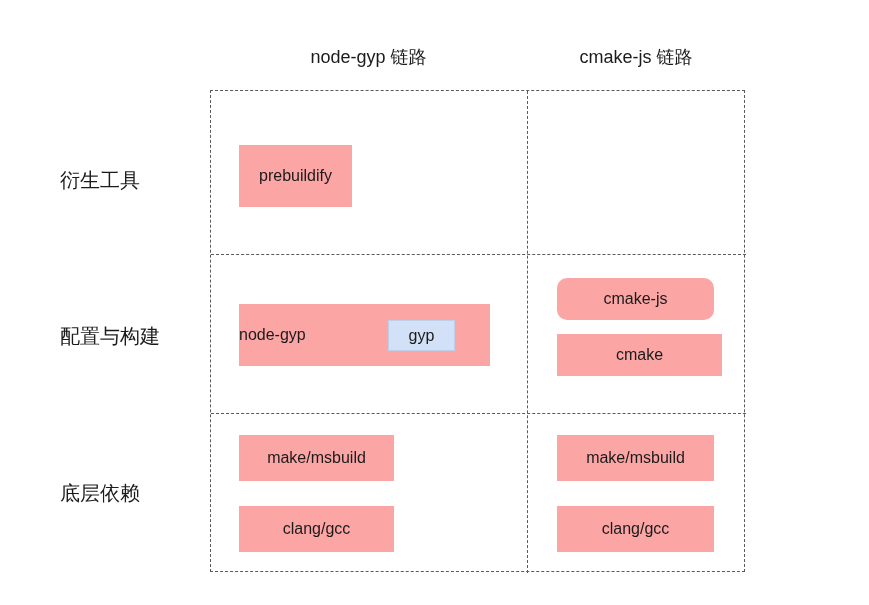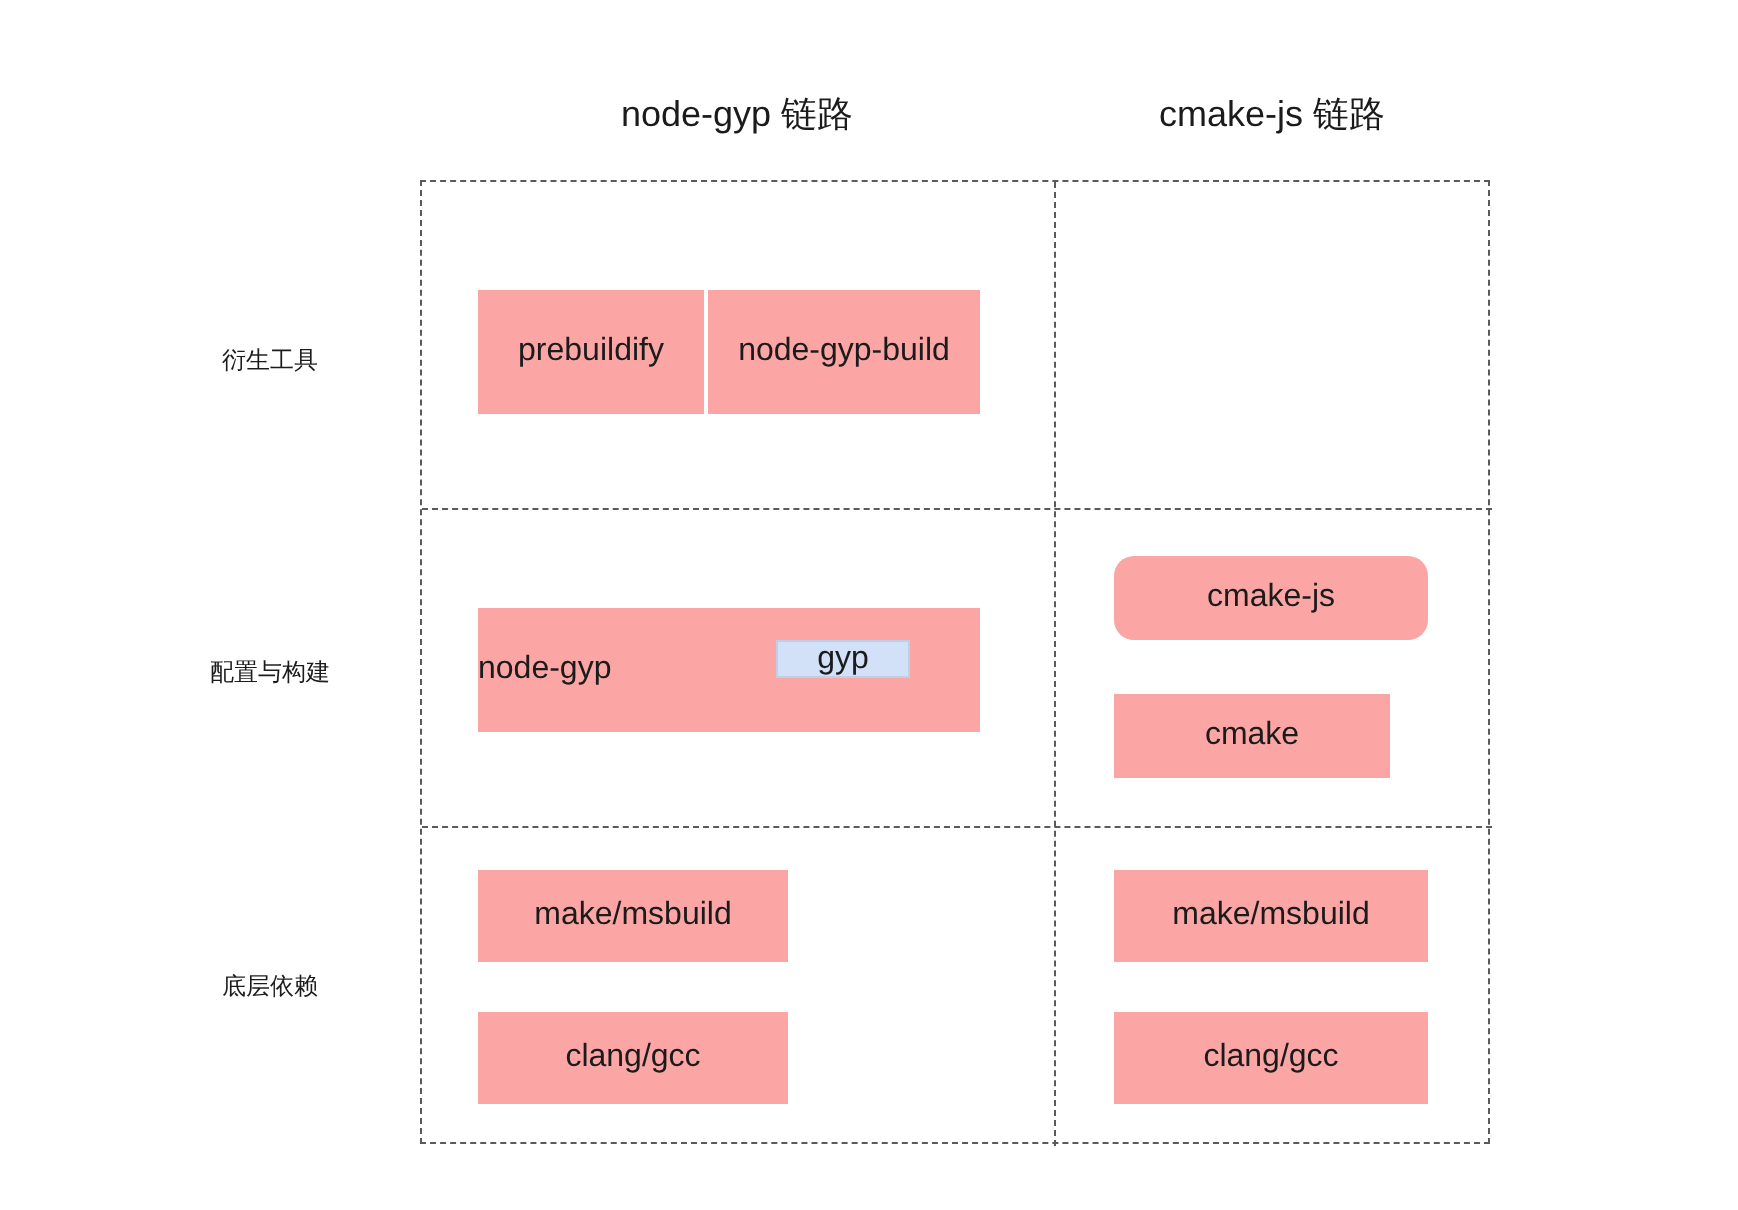--- a/index.html
+++ b/index.html
@@ -34,24 +34,24 @@
     white-space: nowrap;
   }
   #col-header-0 { left: 210px; top: 45px; width: 317px; text-align: center; }
   #col-header-1 { left: 527px; top: 45px; width: 218px; }
 
   
   .row-label {
     position: absolute;
     left: 60px;
     width: 150px;
-    font-size: 12px;
+    font-size: 20px;
     line-height: 22px;
     color: #1b1b1b;
-    text-align: center;
+    text-align: left;
     white-space: nowrap;
   }
   #row-label-0 { top: 169px; }
   #row-label-1 { top: 325px; }
   #row-label-2 { top: 482px; }
 
   
   #matrix {
     position: absolute;
     left: 210px;
@@ -108,25 +108,25 @@
 
   
   #box-prebuildify   { left: 239px; top: 145px; width: 113px; height: 62px; }
   #box-node-gyp-build{ left: 354px; top: 145px; width: 136px; height: 62px; }
 
   
   #box-node-gyp {
     left: 239px; top: 304px; width: 251px; height: 62px;
     justify-content: flex-start; 
   }
-  #inner-gyp { position: absolute; left: 149px; top: 16px; width: 67px; height: 19px; }
+  #inner-gyp { position: absolute; left: 149px; top: 16px; width: 67px; height: 31px; }
 
   
   #box-cmake-js { left: 557px; top: 278px; width: 157px; height: 42px; border-radius: 10px; }
-  #box-cmake    { left: 557px; top: 347px; width: 138px; height: 42px; }
+  #box-cmake    { left: 557px; top: 334px; width: 165px; height: 42px; }
 
   
   #box-make-msbuild-left { left: 239px; top: 435px; width: 155px; height: 46px; }
   #box-clang-gcc-left    { left: 239px; top: 506px; width: 155px; height: 46px; }
   #box-python            { left: 418px; top: 435px; width: 72px; height: 117px; }
 
   
   #box-make-msbuild-right { left: 557px; top: 435px; width: 157px; height: 46px; }
   #box-clang-gcc-right    { left: 557px; top: 506px; width: 157px; height: 46px; }
 </style>
@@ -142,21 +142,20 @@
   <div class="row-label" id="row-label-1">配置与构建</div>
   <div class="row-label" id="row-label-2">底层依赖</div>
 
   <div id="matrix">
     <div class="divider-h" id="divider-h-0"></div>
     <div class="divider-h" id="divider-h-1"></div>
     <div class="divider-v" id="divider-v-0"></div>
   </div>
 
   <div class="node-box" id="box-prebuildify">prebuildify</div>
-  <div class="node-box" id="box-node-gyp-build">node-gyp-build</div>
 
   <div class="node-box" id="box-node-gyp">
     <span>node-gyp</span>
     <span class="node-inner" id="inner-gyp">gyp</span>
   </div>
 
   <div class="node-box" id="box-cmake-js">cmake-js</div>
   <div class="node-box" id="box-cmake">cmake</div>
 
   <div class="node-box" id="box-make-msbuild-left">make/msbuild</div>

